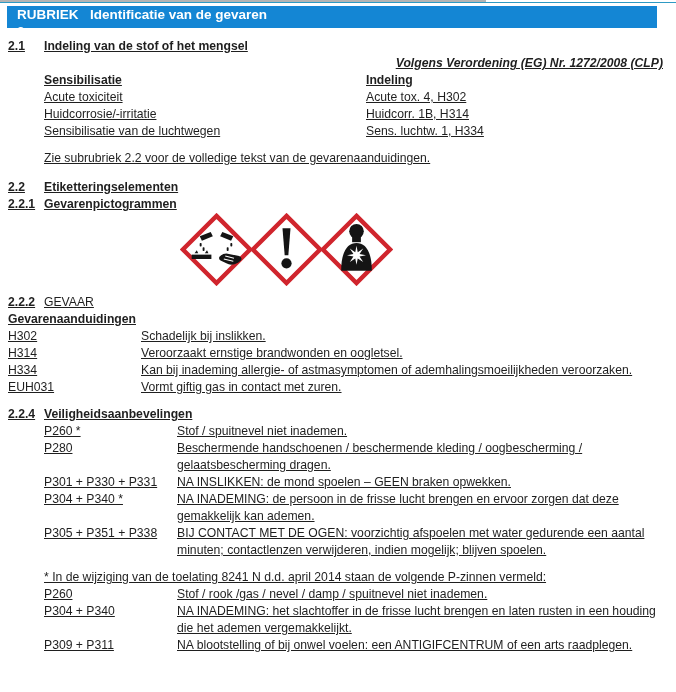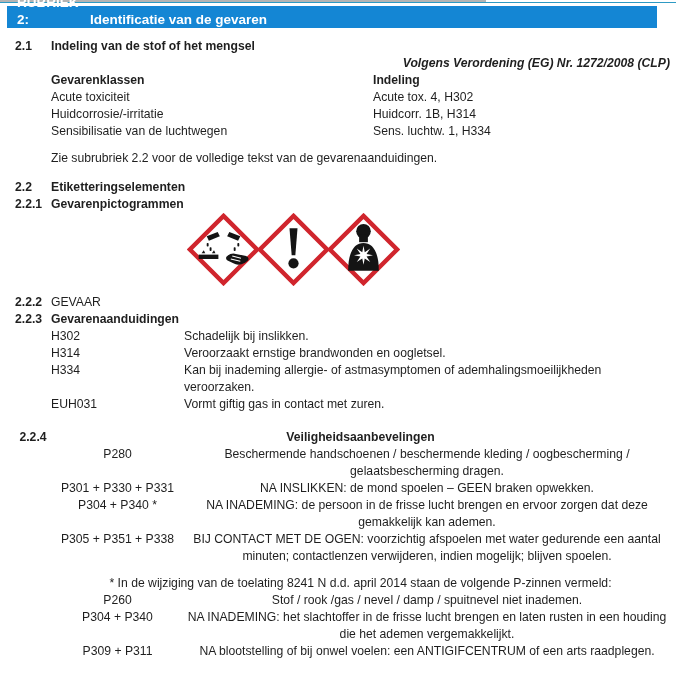--- a/index.html
+++ b/index.html
@@ -6,41 +6,41 @@
   .page{
     position:relative;width:676px;height:692px;overflow:hidden;background:#fff;
     font-family:"Liberation Sans",sans-serif;font-size:12.2px;line-height:17px;color:#1f1f1f;
   }
   
   .top-frag-gray{position:absolute;top:0;left:0;width:486px;height:2px;background:#9b9b9b;opacity:.75;}
   .top-frag-line{position:absolute;top:2px;left:0;width:676px;height:1px;background:#2e9ac4;}
 
   .header-bar{
     position:absolute;top:6px;left:7px;width:650px;height:22px;background:#1486d4;
-    color:#fff;font-weight:700;font-size:13.5px;display:flex;align-items:flex-end;
+    color:#fff;font-weight:700;font-size:13.5px;display:flex;align-items:flex-start;
   }
   .hnum{margin-left:10px;width:64px;flex-shrink:0;}
   .htitle{margin-left:9px;}
 
-  .body{position:absolute;top:38px;left:15px;width:655px;}
+  .body{position:absolute;top:38px;left:8px;width:655px;text-decoration:underline;}
 
   .sec{display:flex;}
   .num{width:36px;flex-shrink:0;font-weight:700;}
   .secbody{flex:1;min-width:0;}
   .b{font-weight:700;}
   .bi{font-weight:700;font-style:italic;text-align:right;}
 
   .two-col{display:flex;}
   .col1{width:322px;flex-shrink:0;}
 
   .note{margin-top:10px;}
 
   .sec-22{margin-top:12px;}
   .sec-222{margin-top:8px;align-items:center;}
-  .sec-224{margin-top:16px;text-align:center;}
+  .sec-224{margin-top:10px;}
 
   .picto-row{margin-left:172px;height:73px;display:flex;}
   .picto-row svg{width:73px;height:73px;margin-right:-3px;flex-shrink:0;}
 
   .stmt{display:flex;}
   .stmt-code{width:133px;flex-shrink:0;}
   .stmt-text{flex:1;min-width:0;}
 
   .sig-label{width:133px;flex-shrink:0;font-weight:700;}
 
@@ -60,21 +60,21 @@
   </div>
 
   <div class="body">
 
     <div class="sec">
       <span class="num">2.1</span>
       <div class="secbody">
         <div class="b">Indeling van de stof of het mengsel</div>
         <div class="bi">Volgens Verordening (EG) Nr. 1272/2008 (CLP)</div>
         <div class="two-col">
-          <span class="col1 b">Gevarenklassen</span>
+          <span class="col1 b">Sensibilisatie</span>
           <span class="b">Indeling</span>
         </div>
         <div class="two-col">
           <span class="col1">Acute toxiciteit</span>
           <span>Acute tox. 4, H302</span>
         </div>
         <div class="two-col">
           <span class="col1">Huidcorrosie/-irritatie</span>
           <span>Huidcorr. 1B, H314</span>
         </div>
@@ -138,21 +138,20 @@
     <div class="sec sec-222">
       <span class="num">2.2.2</span>
       <div class="secbody">
         <div class="stmt">
           <span>GEVAAR</span>
         </div>
       </div>
     </div>
 
     <div class="sec">
-      <span class="num">2.2.3</span>
       <div class="secbody">
         <div class="b">Gevarenaanduidingen</div>
         <div class="stmt">
           <span class="stmt-code">H302</span>
           <span class="stmt-text">Schadelijk bij inslikken.</span>
         </div>
         <div class="stmt">
           <span class="stmt-code">H314</span>
           <span class="stmt-text">Veroorzaakt ernstige brandwonden en oogletsel.</span>
         </div>
@@ -164,20 +163,24 @@
           <span class="stmt-code">EUH031</span>
           <span class="stmt-text">Vormt giftig gas in contact met zuren.</span>
         </div>
       </div>
     </div>
 
     <div class="sec sec-224">
       <span class="num">2.2.4</span>
       <div class="secbody">
         <div class="b">Veiligheidsaanbevelingen</div>
+        <div class="stmt">
+          <span class="stmt-code">P260 *</span>
+          <span class="stmt-text">Stof / spuitnevel niet inademen.</span>
+        </div>
         <div class="stmt">
           <span class="stmt-code">P280</span>
           <span class="stmt-text">Beschermende handschoenen / beschermende kleding / oogbescherming / gelaatsbescherming dragen.</span>
         </div>
         <div class="stmt">
           <span class="stmt-code">P301 + P330 + P331</span>
           <span class="stmt-text">NA INSLIKKEN: de mond spoelen – GEEN braken opwekken.</span>
         </div>
         <div class="stmt">
           <span class="stmt-code">P304 + P340 *</span>

